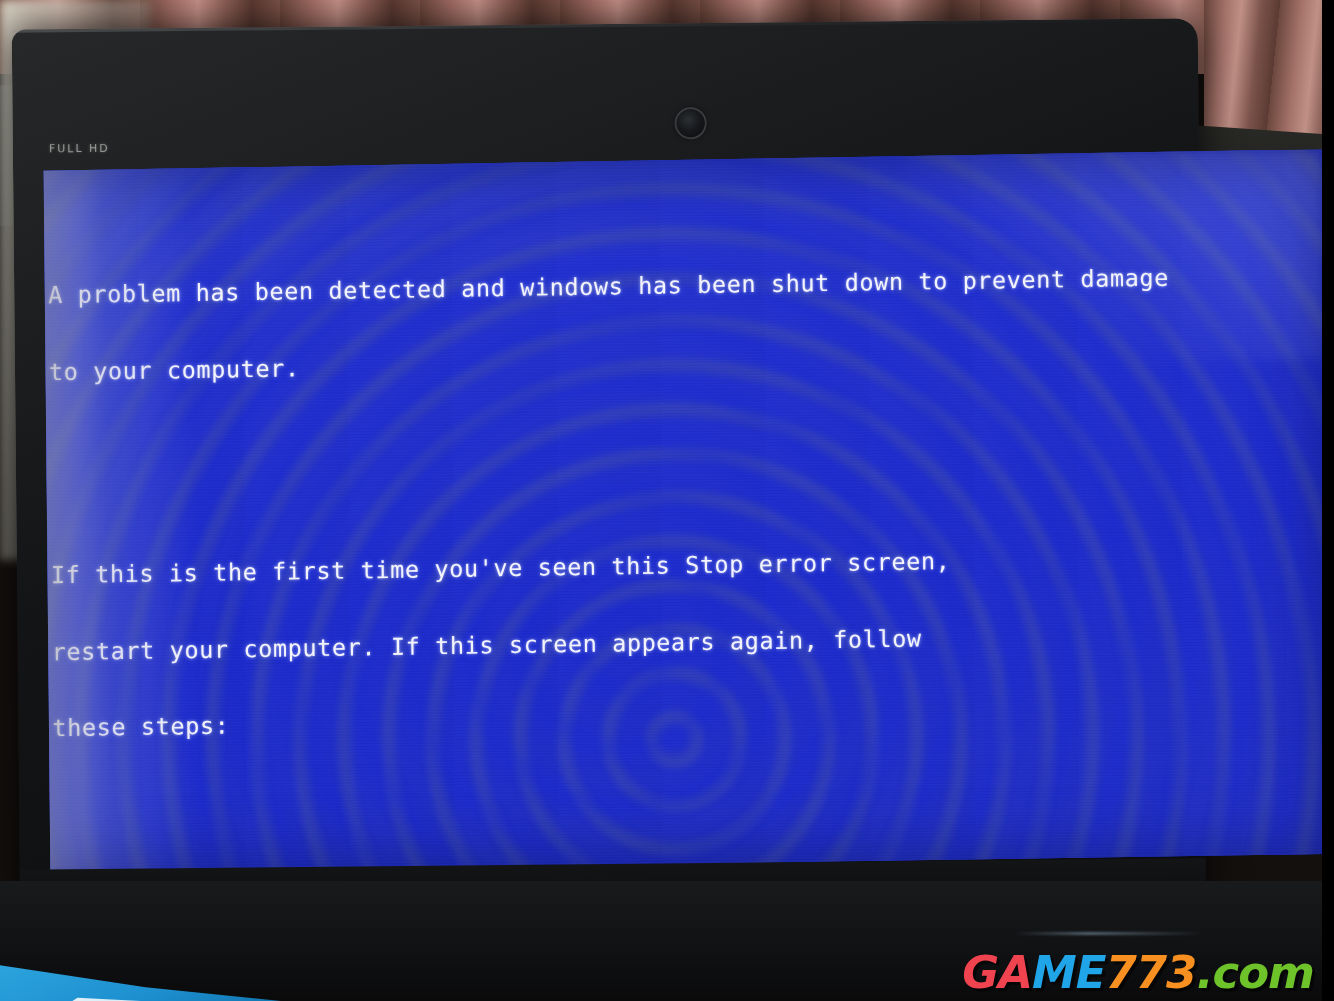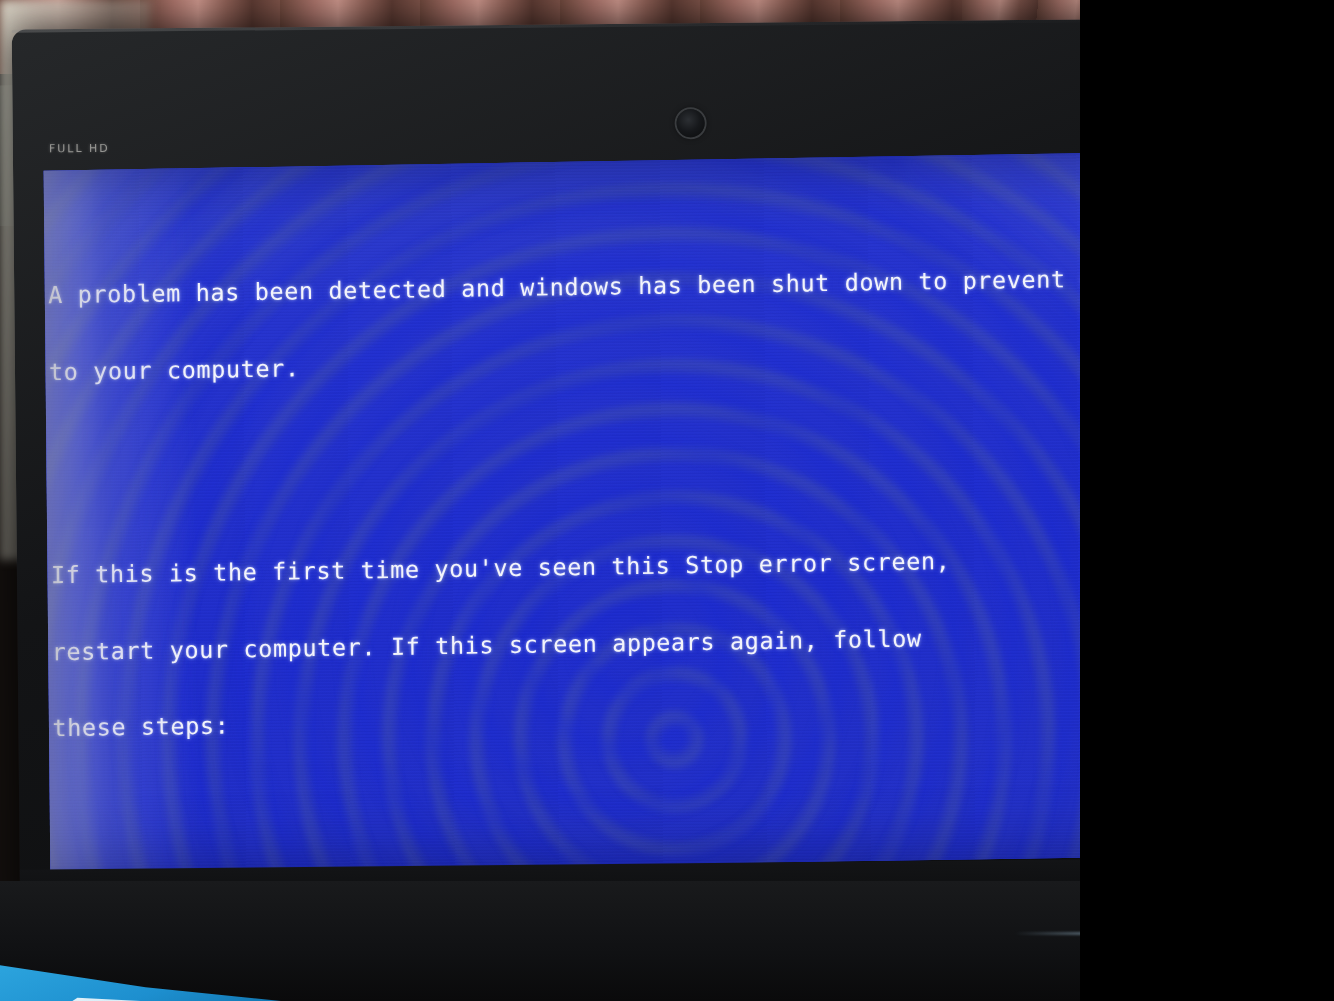--- a/index.html
+++ b/index.html
@@ -7,21 +7,21 @@
     margin: 0;
     padding: 0;
     background: #000;
   }
   body {
     font-family: "DejaVu Sans Mono", monospace;
   }
 
   #scene {
     position: relative;
-    width: 1080px;
+    width: 1322px;
     height: 1001px;
     overflow: hidden;
     background: #14100e;
   }
 
   
   .curtain {
     position: absolute;
     left: 0; top: 0;
     width: 1334px; height: 74px;
@@ -305,14 +305,17 @@
     <div class="bezel-bottom"></div>
     <div class="brand">THUNDEROBOT</div>
   </div>
 
   <div class="desk">
     <div class="desk-streak"></div>
   </div>
   <div class="cyan-object"></div>
   <div class="cyan-object2"></div>
 
+  <div class="watermark">
+    <span class="wm-g">G</span><span class="wm-a">A</span><span class="wm-m">M</span><span class="wm-e">E</span><span class="wm-7">773</span><span class="wm-c">.com</span>
+  </div>
 
 </div>
 
 </body></html>

